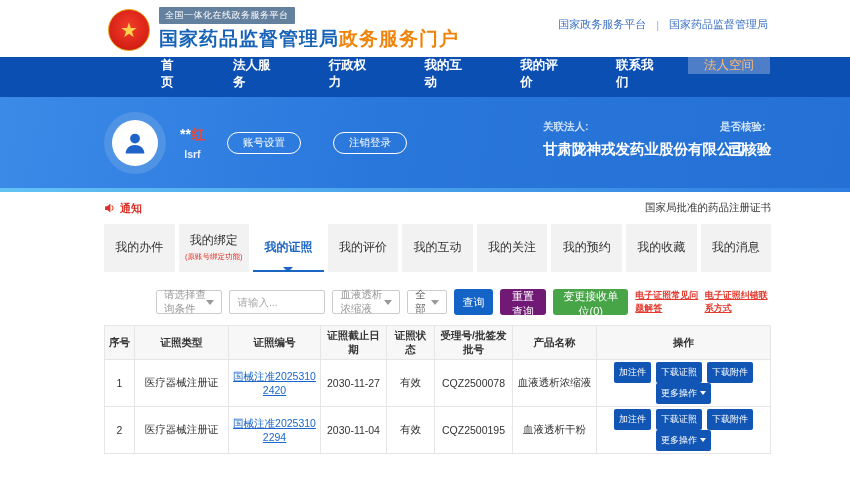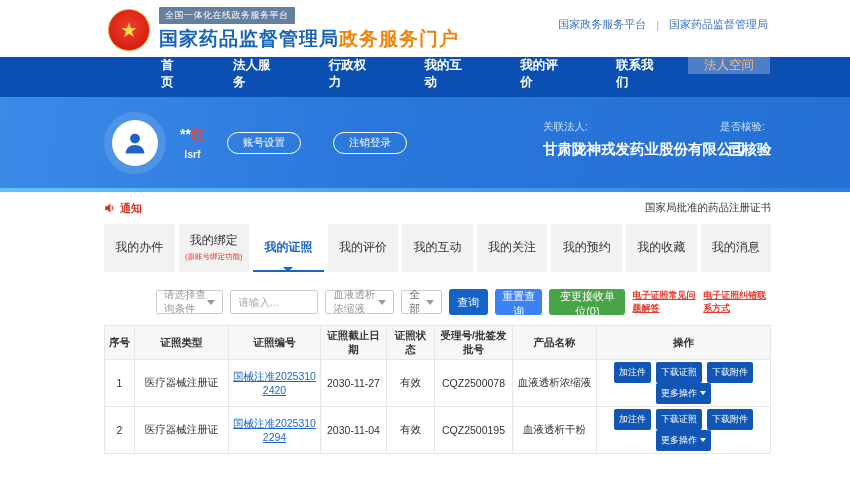--- a/index.html
+++ b/index.html
@@ -47,21 +47,21 @@
   .name-col { margin-left:14px; display:flex; flex-direction:column; align-items:center; }
   .u-name { font-size:14px; font-weight:700; color:#fff; }
   .u-name .hl { color:#e84a3a; }
   .u-sub { font-size:10.5px; color:#e8f1fc; margin-top:4px; font-weight:700; }
   .pill-btns { display:flex; gap:32px; margin-left:22px; }
   .pill { border:1px solid #fff; border-radius:11px; background:transparent; color:#fff;
     font-size:10.5px; padding:3px 15px; cursor:pointer;
     font-family:"Liberation Sans","DejaVu Sans",sans-serif; }
   .legal-block { position:absolute; left:543px; top:23px; }
   .verify-block { position:absolute; left:720px; top:23px; }
-  .blk-label { font-size:10.5px; color:#cfe2f8; margin-bottom:6px; }
+  .blk-label { font-size:10.5px; color:#cfe2f8; margin-bottom:6px;font-weight:bold; }
   .blk-value { font-size:14.5px; font-weight:700; color:#fff; white-space:nowrap; }
   .verify-block .blk-value { padding-left:8px; }
 
   
   .content { width:667px; margin-left:104px; }
 
   
   .notice-row { margin-top:7px; height:18px; display:flex; align-items:center;
     justify-content:space-between; }
   .notice-left { display:flex; align-items:center; gap:4px; color:#d93025;
@@ -82,28 +82,28 @@
 
   
   .filters { margin-top:17px; display:flex; align-items:center; gap:7px; }
   .filters { padding-left:52px; }
   .sel { height:24px; border:1px solid #ccc; border-radius:2px; background:#fff;
     display:flex; align-items:center; justify-content:space-between; padding:0 7px;
     font-size:10.5px; color:#999; cursor:pointer; }
   .sel-cond { width:84px; } .sel-type { width:86px; } .sel-scope { width:48px; color:#666; }
   .caret { width:0; height:0; border:4px solid transparent; border-top:5px solid #999;
     margin-top:4px; }
-  .txt-input { width:88px; height:24px; border:1px solid #ccc; border-radius:2px;
+  .txt-input { width:96px; height:24px; border:1px solid #ccc; border-radius:2px;
     font-size:10.5px; padding:0 7px; color:#333;
     font-family:"Liberation Sans","DejaVu Sans",sans-serif; }
   .txt-input::placeholder { color:#aaa; }
   .btn { height:26px; border:none; border-radius:3px; color:#fff; font-size:11px;
     cursor:pointer; font-family:"Liberation Sans","DejaVu Sans",sans-serif; }
   .btn-query { background:#1464c8; width:52px; }
-  .btn-reset { background:#3b82f6; padding:0 7px; }
+  .btn-reset { background:#701a75; padding:0 7px; }
   .btn-change { background:#47a447; padding:0 8px; }
   .side-links { margin-left:auto; display:flex; flex-direction:row; align-items:flex-end;
     gap:3px; }
   .side-links a { font-size:9px; color:#e43a2e; text-decoration:underline; cursor:pointer;
     font-weight:600; }
 
   
   table.certs { margin-top:10px; width:667px; border-collapse:collapse; table-layout:fixed; }
   .certs th, .certs td { border:1px solid #e6e6e9; text-align:center; vertical-align:middle;
     font-size:10.5px; color:#333; padding:2px 3px; }

